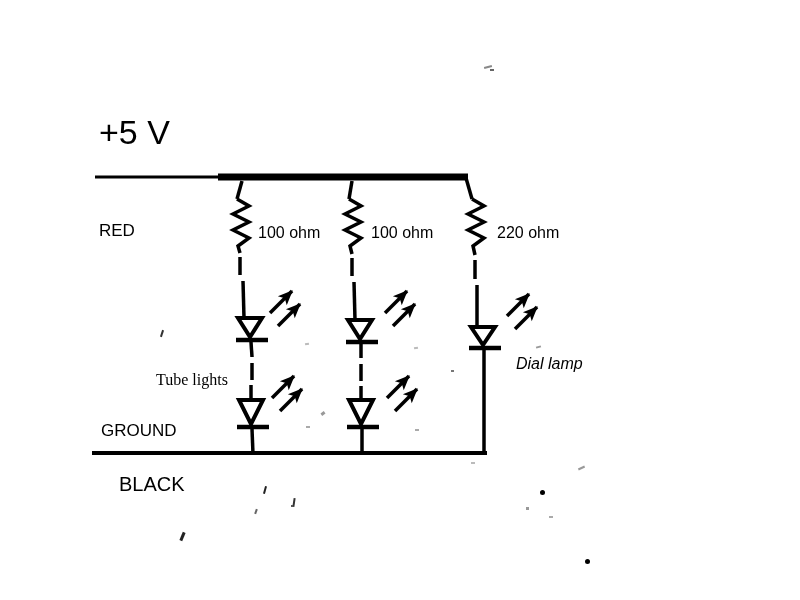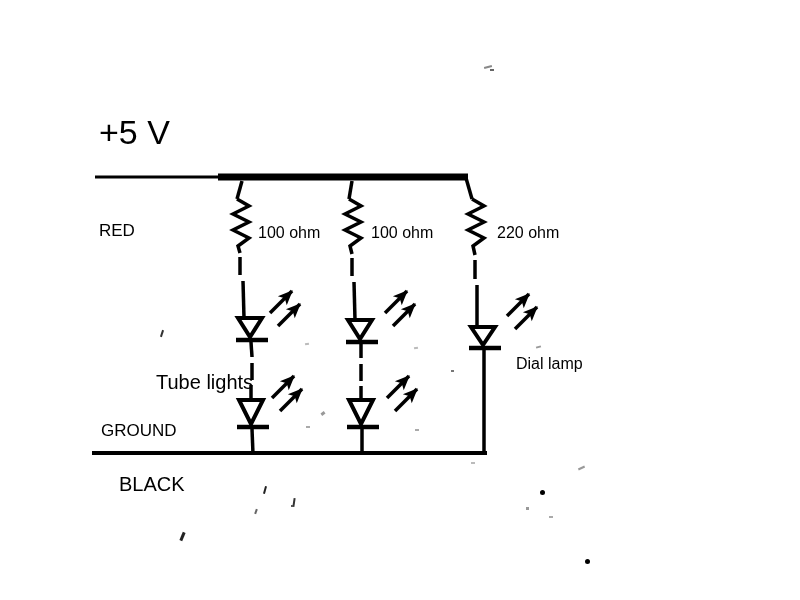--- a/index.html
+++ b/index.html
@@ -18,22 +18,22 @@
     color:#000;
     font-family:"Liberation Sans", sans-serif;
     line-height:1.1;
   }
   .label-supply{left:99px;top:114px;font-size:34px;}
   .label-red{left:99px;top:184px;font-size:17px;margin-top:38px;}
   .label-ohm1{left:258px;top:224px;font-size:16px;}
   .label-ohm2{left:371px;top:224px;font-size:16px;}
   .label-ohm3{left:497px;top:224px;font-size:16px;}
   .label-usb{left:40px;top:291px;font-size:17px;}
-  .label-tube{left:156px;top:371px;font-size:20px;}
-  .label-dial{left:516px;top:355px;font-size:16px;}
+  .label-tube{left:156px;top:371px;font-size:16px;font-family:Liberation Serif, serif;}
+  .label-dial{left:516px;top:355px;font-size:16px;font-style:italic;}
   .label-ground{left:101px;top:422px;font-size:17px;}
   .label-black{left:119px;top:473px;font-size:20px;}
   .mark{position:absolute;background:#000;}
 </style>
 </head>
 <body>
 
 <div id="canvas">
 
   <svg id="schematic-svg" width="800" height="600" viewBox="0 0 800 600" fill="none" stroke="#000" stroke-linecap="butt">

